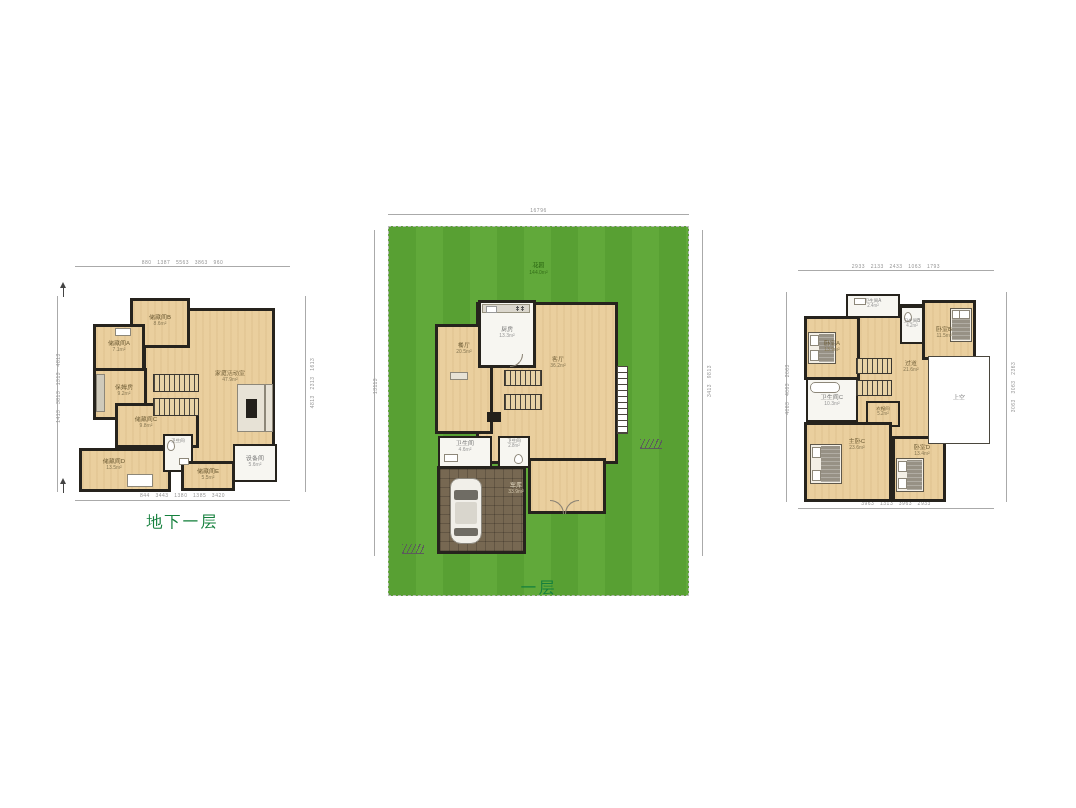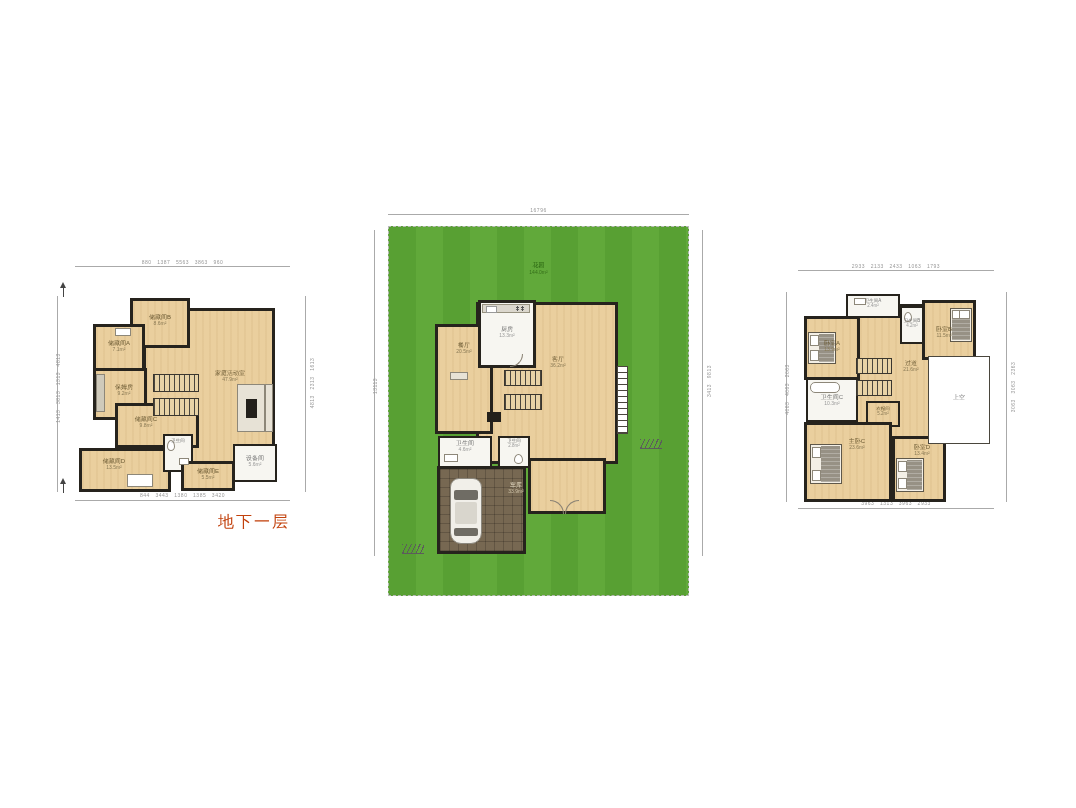--- a/index.html
+++ b/index.html
@@ -21,21 +21,21 @@
   .room-label.grey{color:#777;}
   .room-label.grey .rarea{color:#999;}
   .stairs{position:absolute;box-sizing:border-box;border:1px solid #3a362e;
         background:repeating-linear-gradient(90deg,#4a463d 0 1px,#e8d3a6 1px 5px);z-index:25;}
   .dimline{position:absolute;background:#aaa;}
   .dimline.h{height:1px;}
   .dimline.v{width:1px;}
   .dim-label{position:absolute;font-size:5px;color:#999;white-space:pre;
         text-align:center;letter-spacing:.5px;}
   .dim-label.vert{transform:rotate(-90deg);transform-origin:left top;}
-  .floor-title{position:absolute;text-align:right;font-size:16px;color:#c2410c;
+  .floor-title{position:absolute;text-align:center;font-size:16px;color:#15803d;
         letter-spacing:2px;}
   .garden{position:absolute;inset:0;border:1px dashed #b9b9b9;box-sizing:border-box;
         background:repeating-linear-gradient(90deg,#58a033 0 27px,#61a93a 27px 54px);}
   .garage{background:#776852;border:3px solid #26231d;position:absolute;box-sizing:border-box;
         background-image:repeating-linear-gradient(0deg,rgba(0,0,0,.18) 0 1px,transparent 1px 9px),
                          repeating-linear-gradient(90deg,rgba(0,0,0,.18) 0 1px,transparent 1px 9px);}
   .car{position:absolute;z-index:26;}
   .car .body{position:absolute;inset:0;background:#f1efe9;border:1px solid #8b877d;
         border-radius:9px 9px 11px 11px;}
   .car .glass-f{position:absolute;left:4px;top:12px;right:4px;height:10px;background:#6f6c64;border-radius:2px;}
@@ -224,20 +224,21 @@
   </div>
   <div class="room-label grey" style="left:110px;top:212px;width:32px;font-size:4.5px;">
     <span class="rname" style="font-size:4.5px;">卫生间</span>
     <span class="rarea" style="font-size:4.5px;">2.8m²</span>
   </div>
   <div class="room-label on-dark" style="left:98px;top:256px;width:60px;">
     <span class="rname">车库</span>
     <span class="rarea">33.9m²</span>
   </div>
 
+  <div class="floor-title" style="left:0;top:352px;width:301px;">一层</div>
 </div>
 
 <div class="plan" style="left:798px;top:282px;width:196px;height:260px;">
 
   <div class="dimline h" style="left:0;top:-12px;width:196px;"></div>
   <div class="dim-label" style="left:0;top:-19px;width:196px;">2933   2133   2433   1063   1793</div>
   <div class="dimline h" style="left:0;top:226px;width:196px;"></div>
   <div class="dim-label" style="left:0;top:218px;width:196px;">3963   1313   3963   2933</div>
   <div class="dimline v" style="left:-12px;top:10px;height:210px;"></div>
   <div class="dim-label vert" style="left:-14px;top:200px;width:185px;">4063   4063   2063</div>

